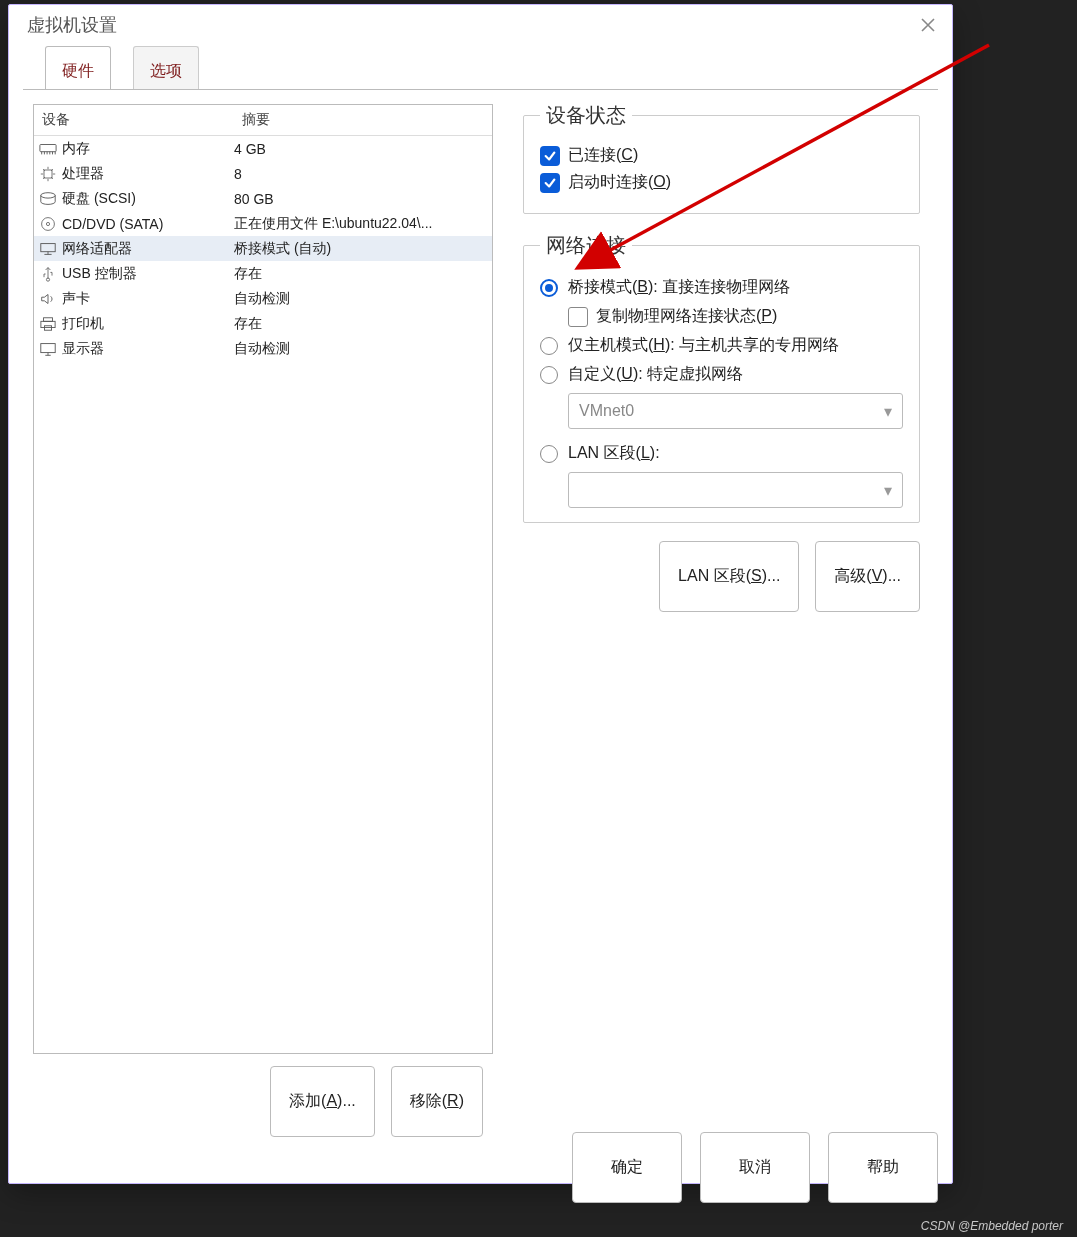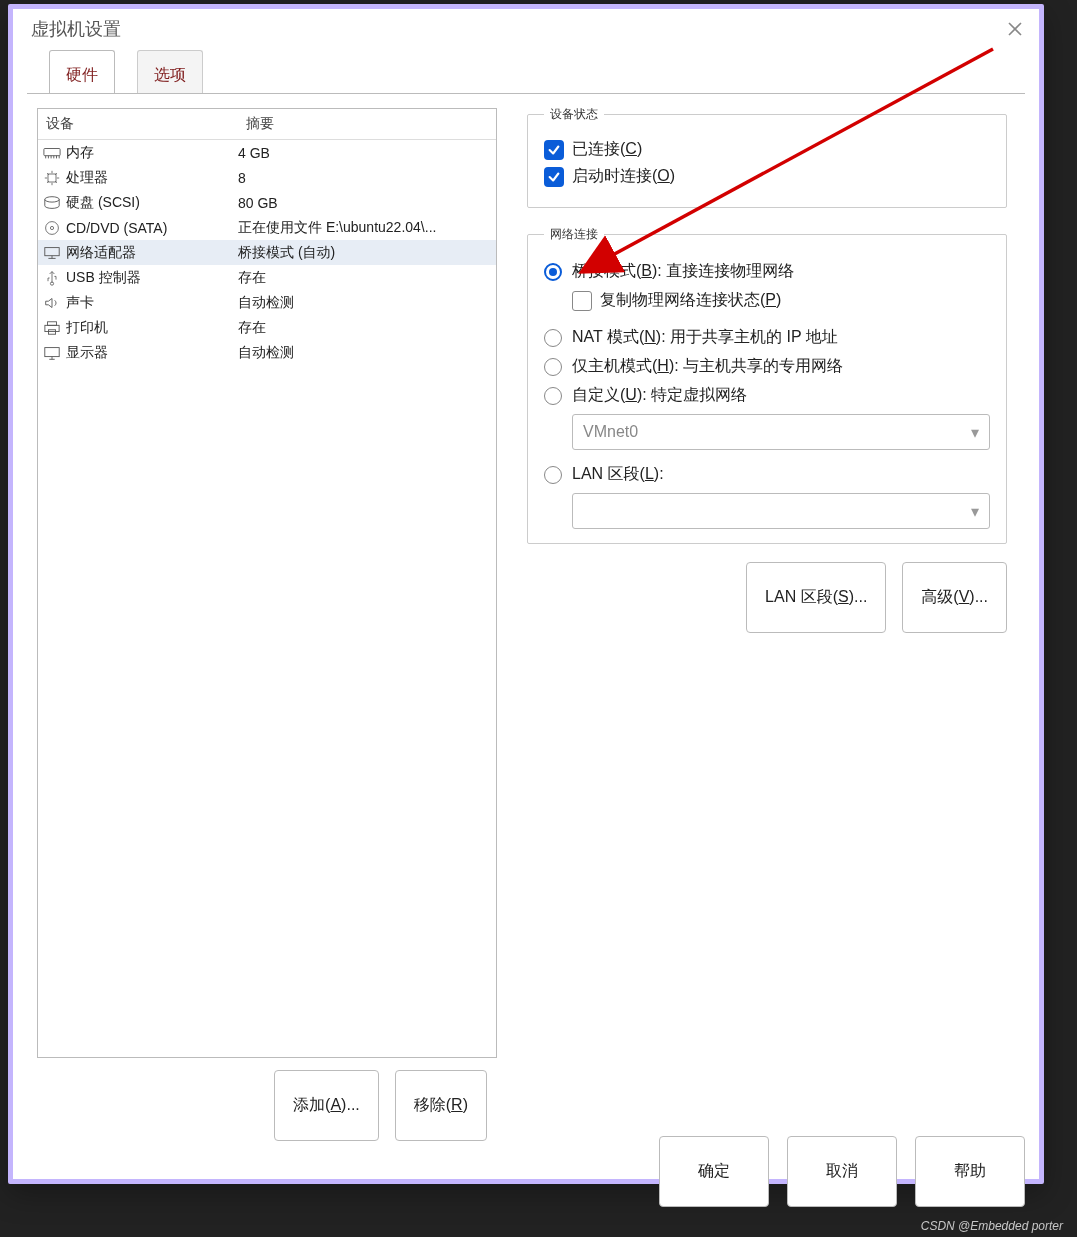--- a/index.html
+++ b/index.html
@@ -7,22 +7,22 @@
   body {
     font-family: "Microsoft YaHei", "Segoe UI", Tahoma, sans-serif;
     font-size: 16px;
     color:#222;
     background:#222;
     width:1077px;
     height:1237px;
     position:relative;
   }
   .dialog {
-    position:absolute; left:8px; top:4px; width:1036px; height:1180px;
-    background:#fff; border:5px solid #c4b5fd; border-radius:2px;
+    position:absolute; left:8px; top:4px; width:945px; height:1180px;
+    background:#fff; border:1px solid #c4b5fd; border-radius:2px;
     box-shadow:0 10px 30px rgba(0,0,0,0.3);
   }
   .titlebar {
     height:40px; display:flex; align-items:center; padding:0 12px 0 18px;
     color:#555; font-size:18px;
   }
   .titlebar .title { flex:1; }
   .titlebar .close { width:24px; height:24px; display:flex; align-items:center; justify-content:center; color:#888; cursor:pointer;}
   .tabs { display:flex; padding:0 14px; }
   .tab {
@@ -49,21 +49,21 @@
   .dt-row { display:flex; align-items:center; height:25px; padding:0 4px; cursor:default;}
   .dt-row.selected { background:#e7edf5; }
   .dt-row .icon { width:20px; height:20px; display:flex; align-items:center; justify-content:center; color:#555; margin-right:4px;}
   .dt-row .dev { width:196px; display:flex; align-items:center; white-space:nowrap; overflow:hidden;}
   .dt-row .sum { flex:1; white-space:nowrap; overflow:hidden; text-overflow:ellipsis;}
 
   fieldset.grp {
     border:1px solid #ccc; border-radius:2px; padding:10px 16px 14px; margin:0 0 18px 0;
     position:relative;
   }
-  fieldset.grp legend { padding:0 6px; font-size:12px; color:#333;}
+  fieldset.grp legend { padding:0 6px; font-size:20px; color:#333;}
   .chk-row { display:flex; align-items:center; margin:6px 0; gap:8px; }
   .custom-check {
     width:20px; height:20px; border-radius:4px; background:#0a5cd8;
     display:flex; align-items:center; justify-content:center; flex:none;
   }
   .custom-check svg { width:14px; height:14px; }
   .plain-check {
     width:20px; height:20px; border:1px solid #888; border-radius:3px; background:#fff; flex:none;
   }
   .radio-row { display:flex; align-items:center; margin:8px 0; gap:10px; }
@@ -283,26 +283,20 @@
               <span>桥接模式(</span><u class="hot">B</u><span>): 直接连接物理网络</span>
             </span>
           </div>
           <div class="chk-row sub-indent">
             <span class="plain-check"></span>
             <span>
               <span>复制物理网络连接状态(</span><u class="hot">P</u><span>)</span>
             </span>
           </div>
 
-          <div class="radio-row" style="margin-top:16px;">
-            <span class="radio"></span>
-            <span>
-              <span>NAT 模式(</span><u class="hot">N</u><span>): 用于共享主机的 IP 地址</span>
-            </span>
-          </div>
           <div class="radio-row">
             <span class="radio"></span>
             <span>
               <span>仅主机模式(</span><u class="hot">H</u><span>): 与主机共享的专用网络</span>
             </span>
           </div>
           <div class="radio-row">
             <span class="radio"></span>
             <span>
               <span>自定义(</span><u class="hot">U</u><span>): 特定虚拟网络</span>

